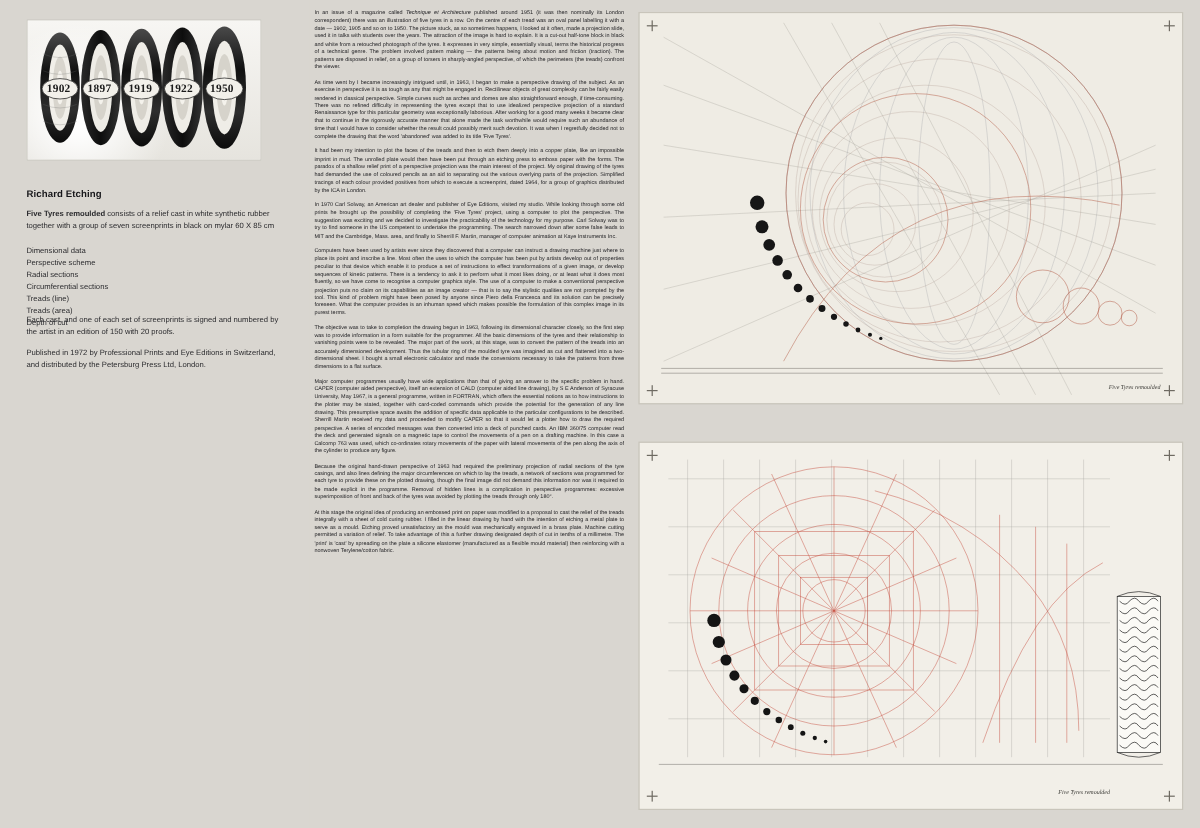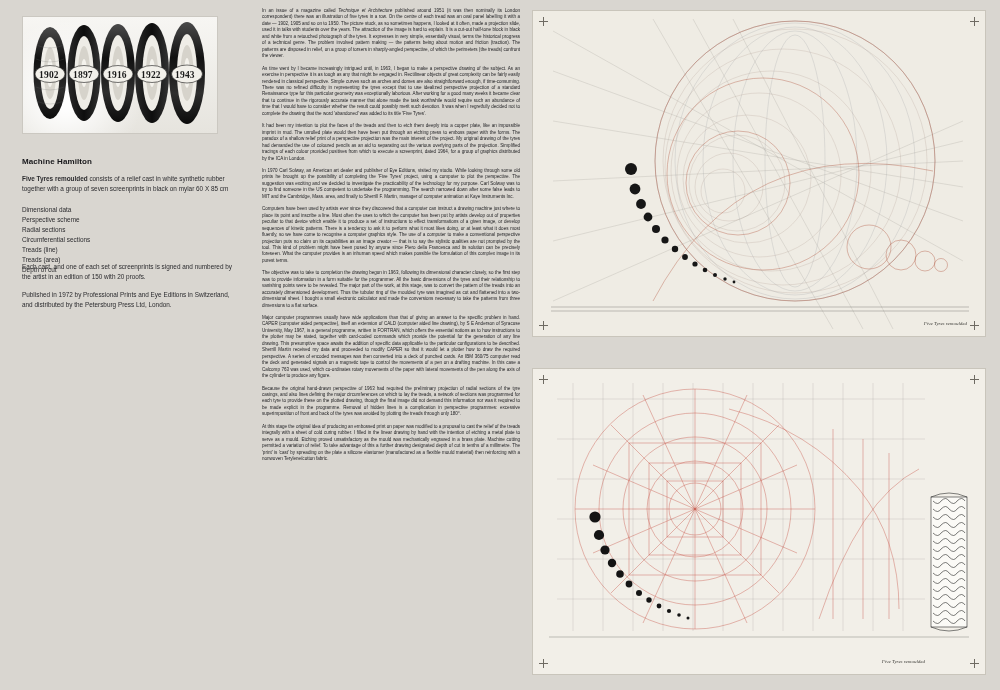--- a/index.html
+++ b/index.html
@@ -159,27 +159,27 @@
             <ellipse cx="61" cy="57" rx="15" ry="8.5" fill="#f2f0ea" stroke="#1a1a1a" stroke-width=".6"></ellipse>
             <ellipse cx="95" cy="57" rx="15" ry="8.5" fill="#f2f0ea" stroke="#1a1a1a" stroke-width=".6"></ellipse>
             <ellipse cx="129" cy="57" rx="15" ry="8.5" fill="#f2f0ea" stroke="#1a1a1a" stroke-width=".6"></ellipse>
             <ellipse cx="164" cy="57" rx="15.5" ry="9" fill="#f2f0ea" stroke="#1a1a1a" stroke-width=".6"></ellipse>
           </g>
         </g>
       </svg>
       <div class="year-row">
         <span class="yearlabel" style="left:16px;top:53px;">1902</span>
         <span class="yearlabel" style="left:50px;top:53px;">1897</span>
-        <span class="yearlabel" style="left:84px;top:53px;">1916</span>
+        <span class="yearlabel" style="left:84px;top:53px;">1919</span>
         <span class="yearlabel" style="left:118px;top:53px;">1922</span>
-        <span class="yearlabel" style="left:152px;top:53px;">1943</span>
+        <span class="yearlabel" style="left:152px;top:53px;">1950</span>
       </div>
     </div>
 
-    <div class="hamilton-name">Machine Hamilton</div>
+    <div class="hamilton-name">Richard Etching</div>
 
     <div class="cap-block" id="cap1">
       <span class="cap-title">Five Tyres remoulded</span>
       <span>consists of a relief cast in white synthetic rubber together with a group of seven screenprints in black on mylar 60 X 85 cm</span>
     </div>
 
     <div class="cap-block" id="cap-spec">
       <div>Dimensional data</div>
       <div>Perspective scheme</div>
       <div>Radial sections</div>

